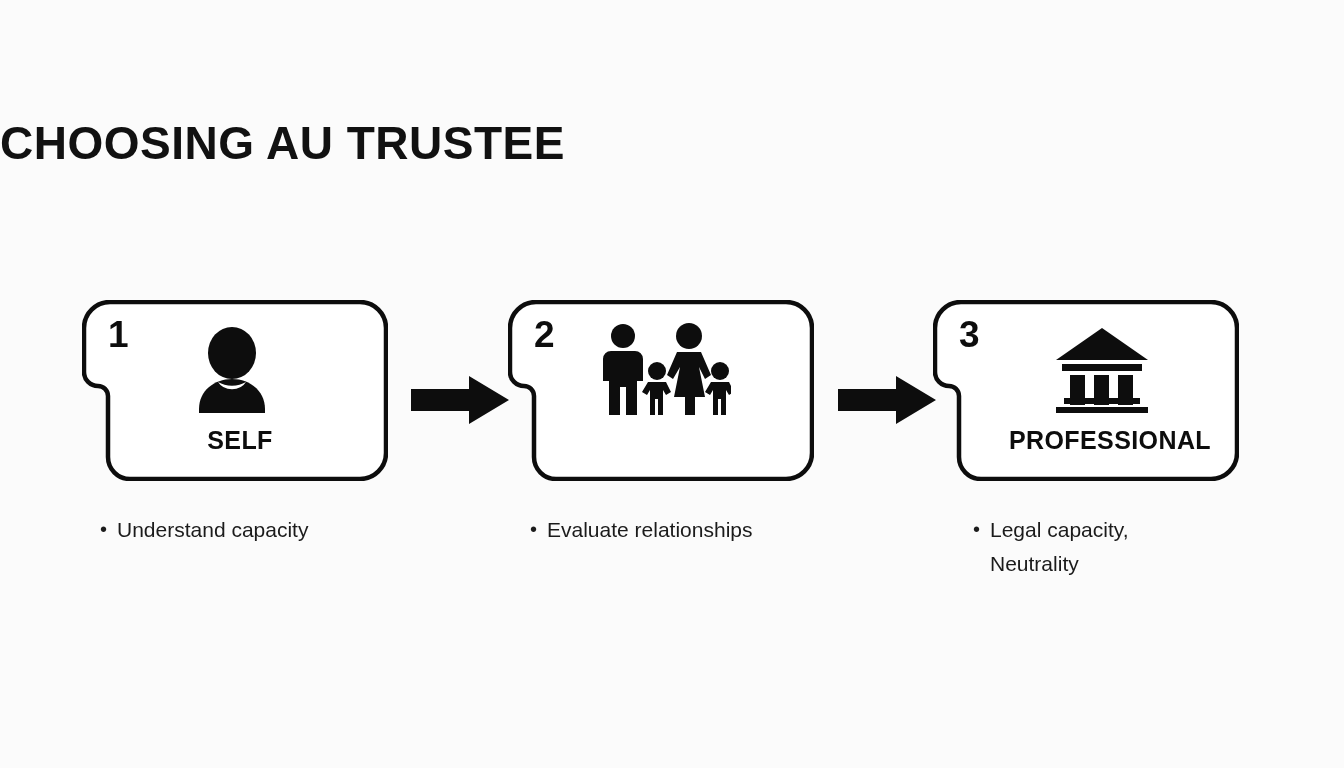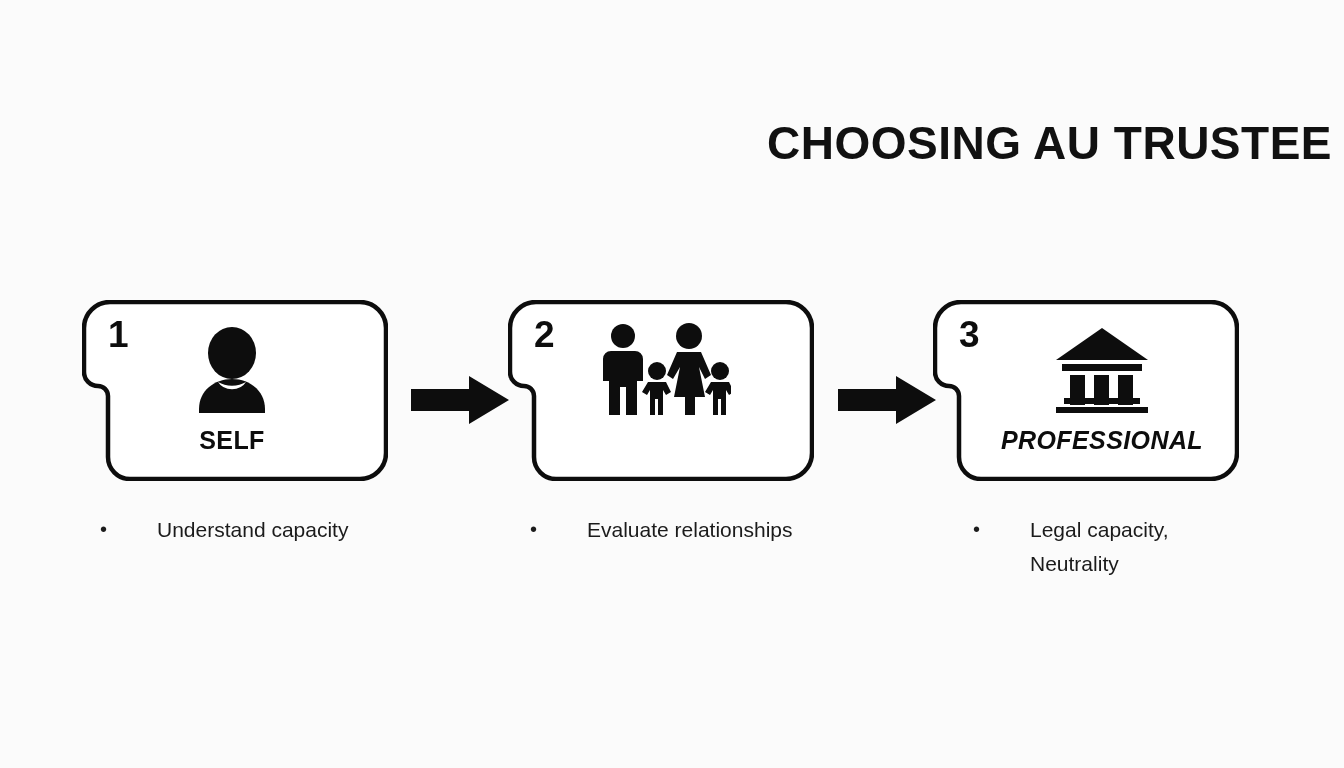--- a/index.html
+++ b/index.html
@@ -17,21 +17,21 @@
     overflow:hidden;
     position:relative;
   }
 
   
   .title {
     position:absolute;
     top:118px;
     left:0;
     width:1332px;
-    text-align:right;
+    text-align:left;
     font-size:46px;
     font-weight:bold;
     letter-spacing:0.5px;
     color:#111111;
     line-height:1.1;
   }
 
   
   .flow {
     position:absolute;
@@ -87,35 +87,35 @@
     align-items:center;
     justify-content:center;
     z-index:2;
   }
 
   .card-icon svg { display:block; }
 
   .card-label {
     position:absolute;
     top:126px;
-    left:0;
+    left:8px;
     width:306px;
     text-align:center;
     font-size:25px;
     font-weight:bold;
     letter-spacing:0.4px;
     color:#0d0d0d;
     z-index:2;
     white-space:nowrap;
   }
 
   
   .step-1 .card-label { transform:translateX(-3px); }
   .step-2 .card-label { transform:translateX(2px); }
-  .step-3 .card-label { transform:translateX(16px);font-style:italic; }
+  .step-3 .card-label { transform:translateX(16px); }
 
   .step-1 .card-icon { transform:translateX(-3px); }
   .step-2 .card-icon { transform:translateX(2px); }
   .step-3 .card-icon { transform:translateX(16px); }
 
   
   .bullets {
     position:absolute;
     top:213px;
     width:306px;
@@ -135,21 +135,21 @@
     gap:10px;
   }
 
   .bullet-dot {
     flex:0 0 auto;
     font-size:20px;
     line-height:1.62;
     color:#1b1b1b;
   }
 
-  .bullet-text { flex:1 1 auto;margin-left:40px; }
+  .bullet-text { flex:1 1 auto; }
 
   
   .arrow {
     position:absolute;
     top:74px;
     width:98px;
     height:52px;
     z-index:4;
   }
   .arrow svg { display:block; width:98px; height:52px; }

